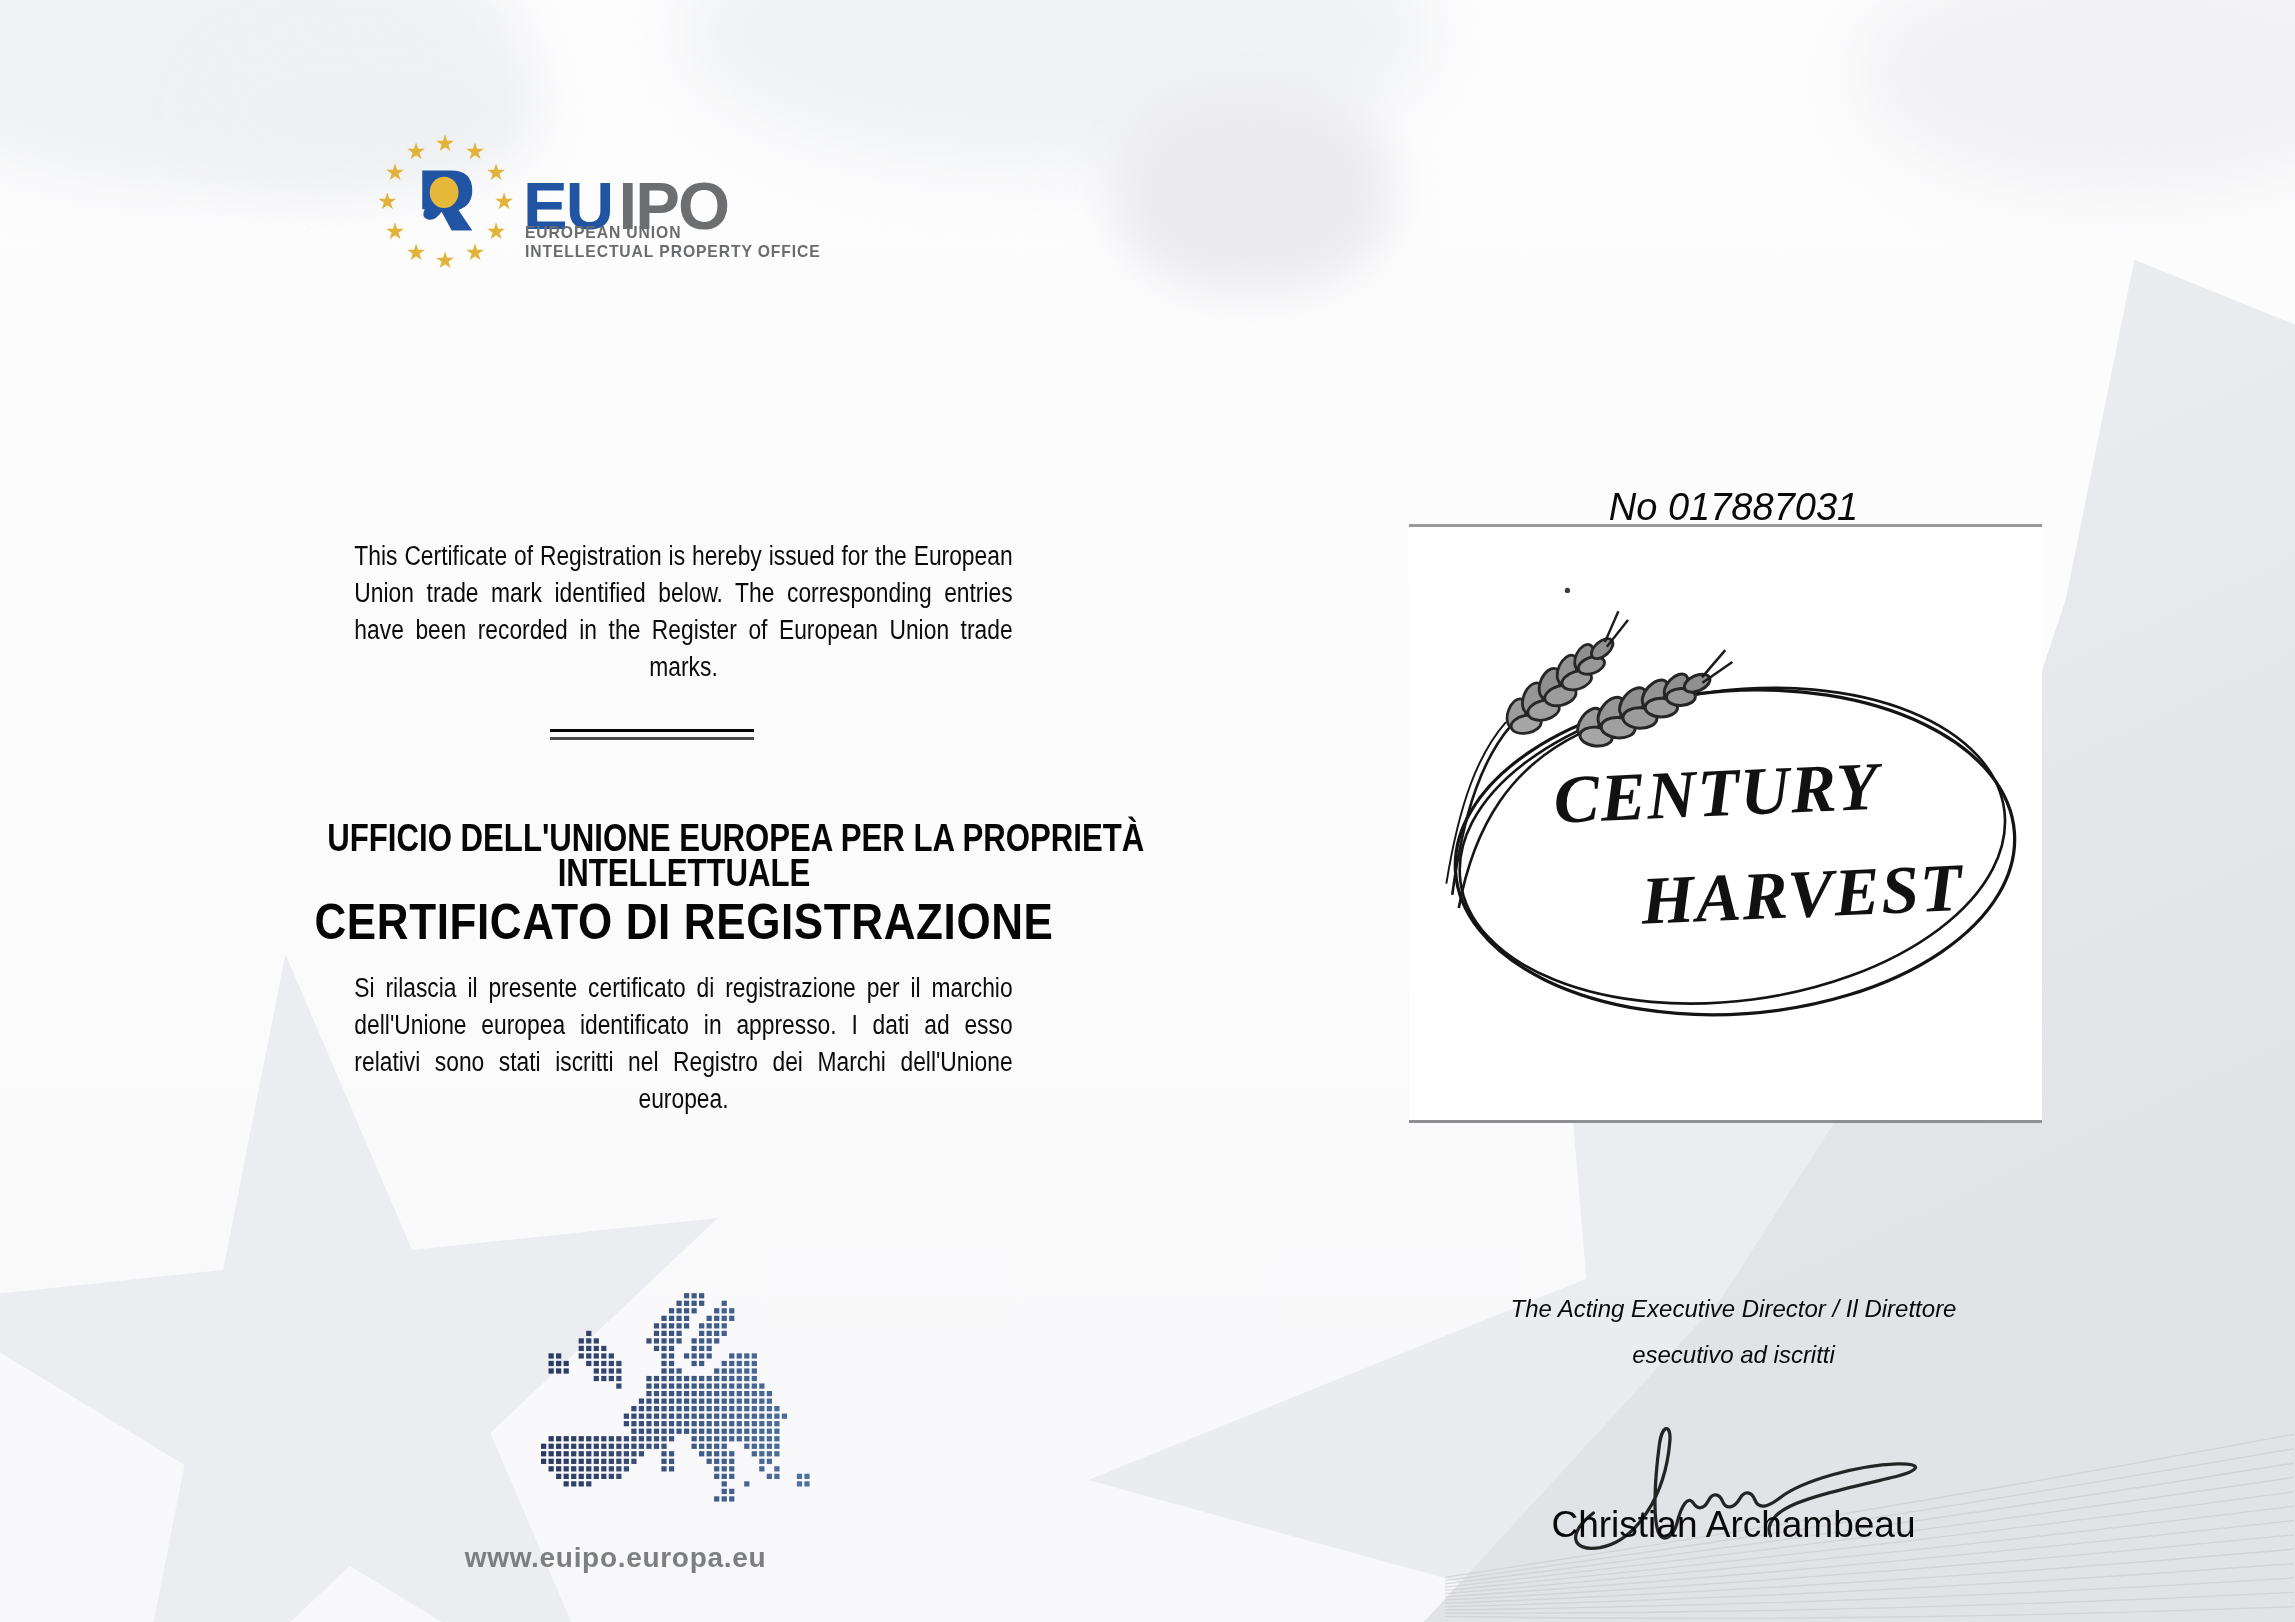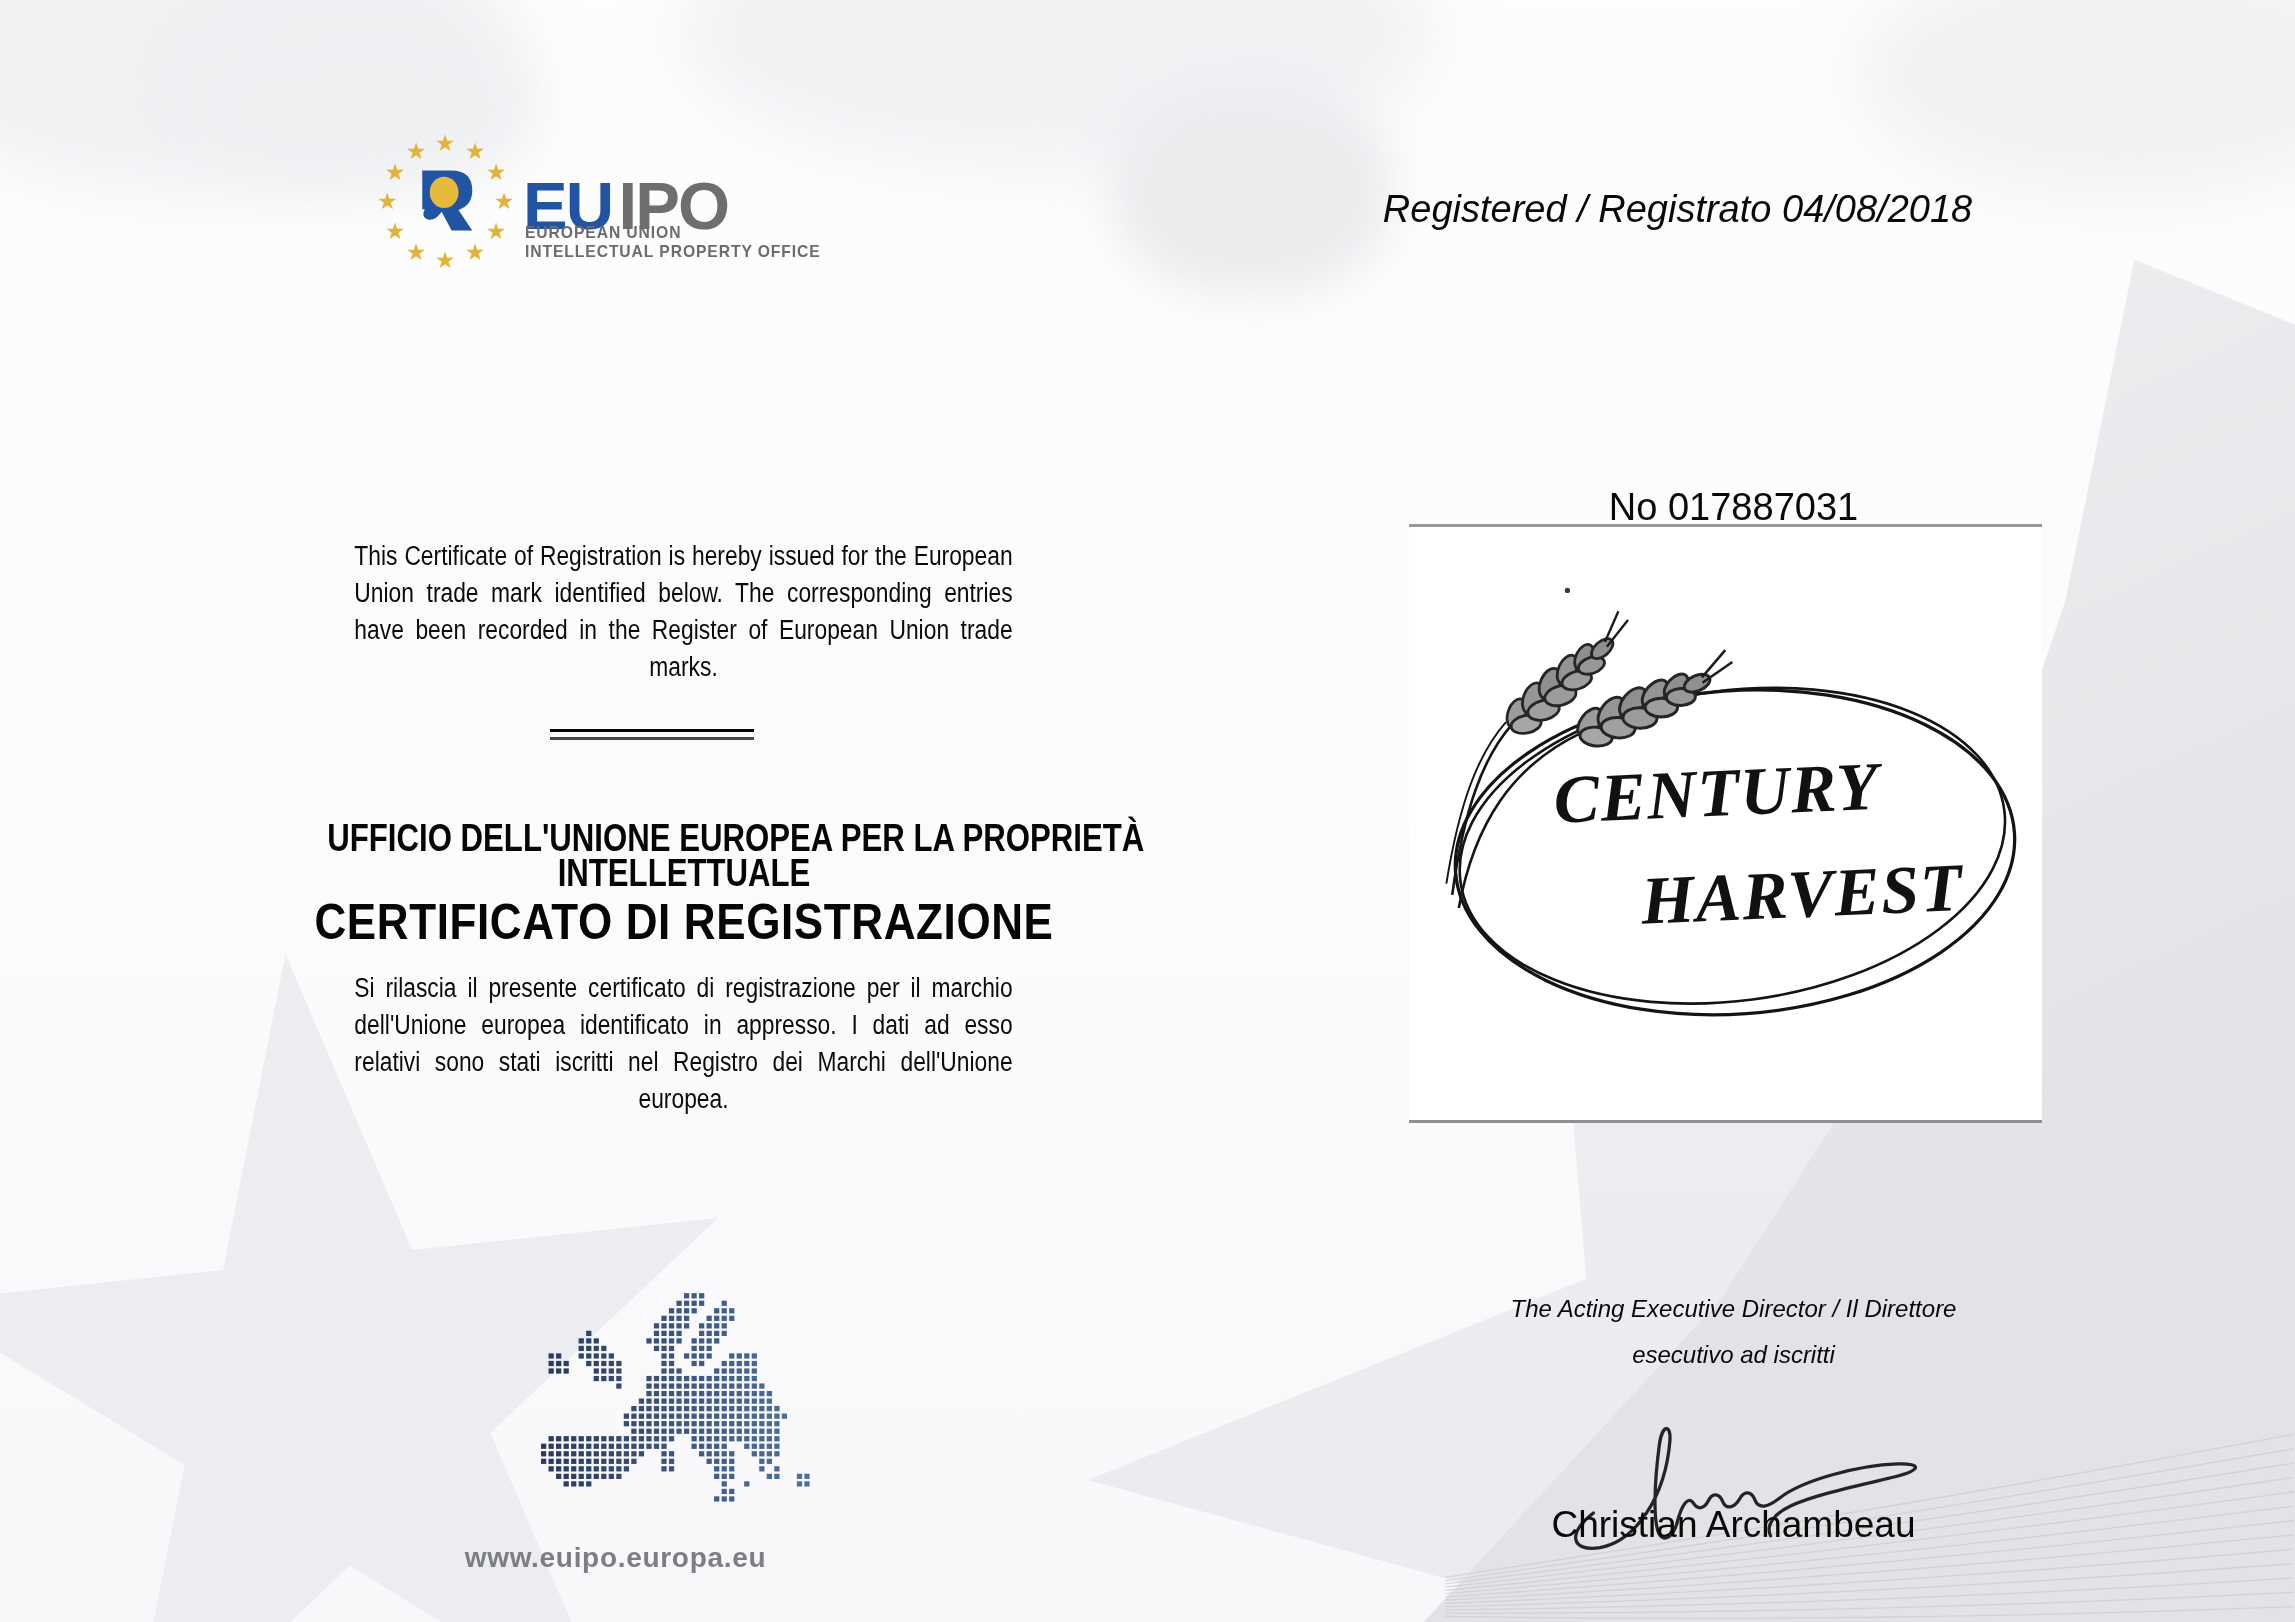--- a/index.html
+++ b/index.html
@@ -47,21 +47,21 @@
   .para-it { top:970px; }
   .divider { position:absolute; left:550px; top:729px; width:204px; height:10.5px;
              border-top:3.9px solid #050505; border-bottom:3.3px solid #4a4a4a; z-index:2; }
   .map { position:absolute; left:541px; top:1293px; z-index:2; }
   .website { position:absolute; left:419px; top:1542px; width:393px; text-align:center;
              font-size:28px; font-weight:700; color:#7c7e81; letter-spacing:0.7px; z-index:2; }
 
   
   .rcol { position:absolute; left:1341px; width:785px; text-align:center; color:#090909; z-index:3; }
   .registered { top:188px; font-size:38px; font-style:italic; transform:translateX(-56px); white-space:nowrap; }
-  .regno { top:486px; font-size:38px; }
+  .regno { top:486px; font-size:38px; font-style:italic; }
   .tm-box { position:absolute; left:1409px; top:524px; width:633px; height:599px; background:#fff;
             border-top:3.3px solid #97999b; border-bottom:3.3px solid #8d8f91; z-index:3; }
   .director { top:1286px; font-size:24px; font-style:italic; line-height:46px; }
   .sig-name { top:1504px; font-size:37px; }
   .signature { position:absolute; left:1531px; top:1392px; z-index:3; }
   .tm-text { font-family:"Liberation Serif","DejaVu Serif",serif; font-style:italic; font-weight:600; font-size:104px; letter-spacing:2px; fill:#111; }
 </style>
 </head>
 <body>
 
@@ -539,21 +539,20 @@
       <rect x="391" y="287.5" width="8" height="8" fill="rgb(76,112,160)"></rect>
       <rect x="402.5" y="287.5" width="8" height="8" fill="rgb(77,114,162)"></rect>
       <rect x="276" y="299" width="8" height="8" fill="rgb(66,96,141)"></rect>
       <rect x="287.5" y="299" width="8" height="8" fill="rgb(67,97,143)"></rect>
       <rect x="264.5" y="310.5" width="8" height="8" fill="rgb(65,94,139)"></rect>
       <rect x="276" y="310.5" width="8" height="8" fill="rgb(66,96,141)"></rect>
       <rect x="287.5" y="310.5" width="8" height="8" fill="rgb(67,97,143)"></rect>
     </svg>
   <div class="website">www.euipo.europa.eu</div>
 
-  <div class="rcol registered">Registered / Registrato 04/08/2018</div>
   <div class="rcol regno">No 017887031</div>
 
   <div class="tm-box">
     <svg width="633" height="593" viewBox="0 0 967 906">
       <defs>
         <g id="ear">
           <line x1="0" y1="0" x2="152" y2="0" stroke="#1c1c1c" stroke-width="4"></line>
           <ellipse cx="16" cy="-9" rx="19" ry="11" transform="rotate(-30 16 -9)" fill="#9c9c9c" stroke="#262626" stroke-width="3.5"></ellipse>
           <ellipse cx="16" cy="9" rx="19" ry="11" transform="rotate(30 16 9)" fill="#a6a6a6" stroke="#262626" stroke-width="3.5"></ellipse>
           <ellipse cx="44" cy="-10" rx="20" ry="12" transform="rotate(-28 44 -10)" fill="#969696" stroke="#262626" stroke-width="3.5"></ellipse>

